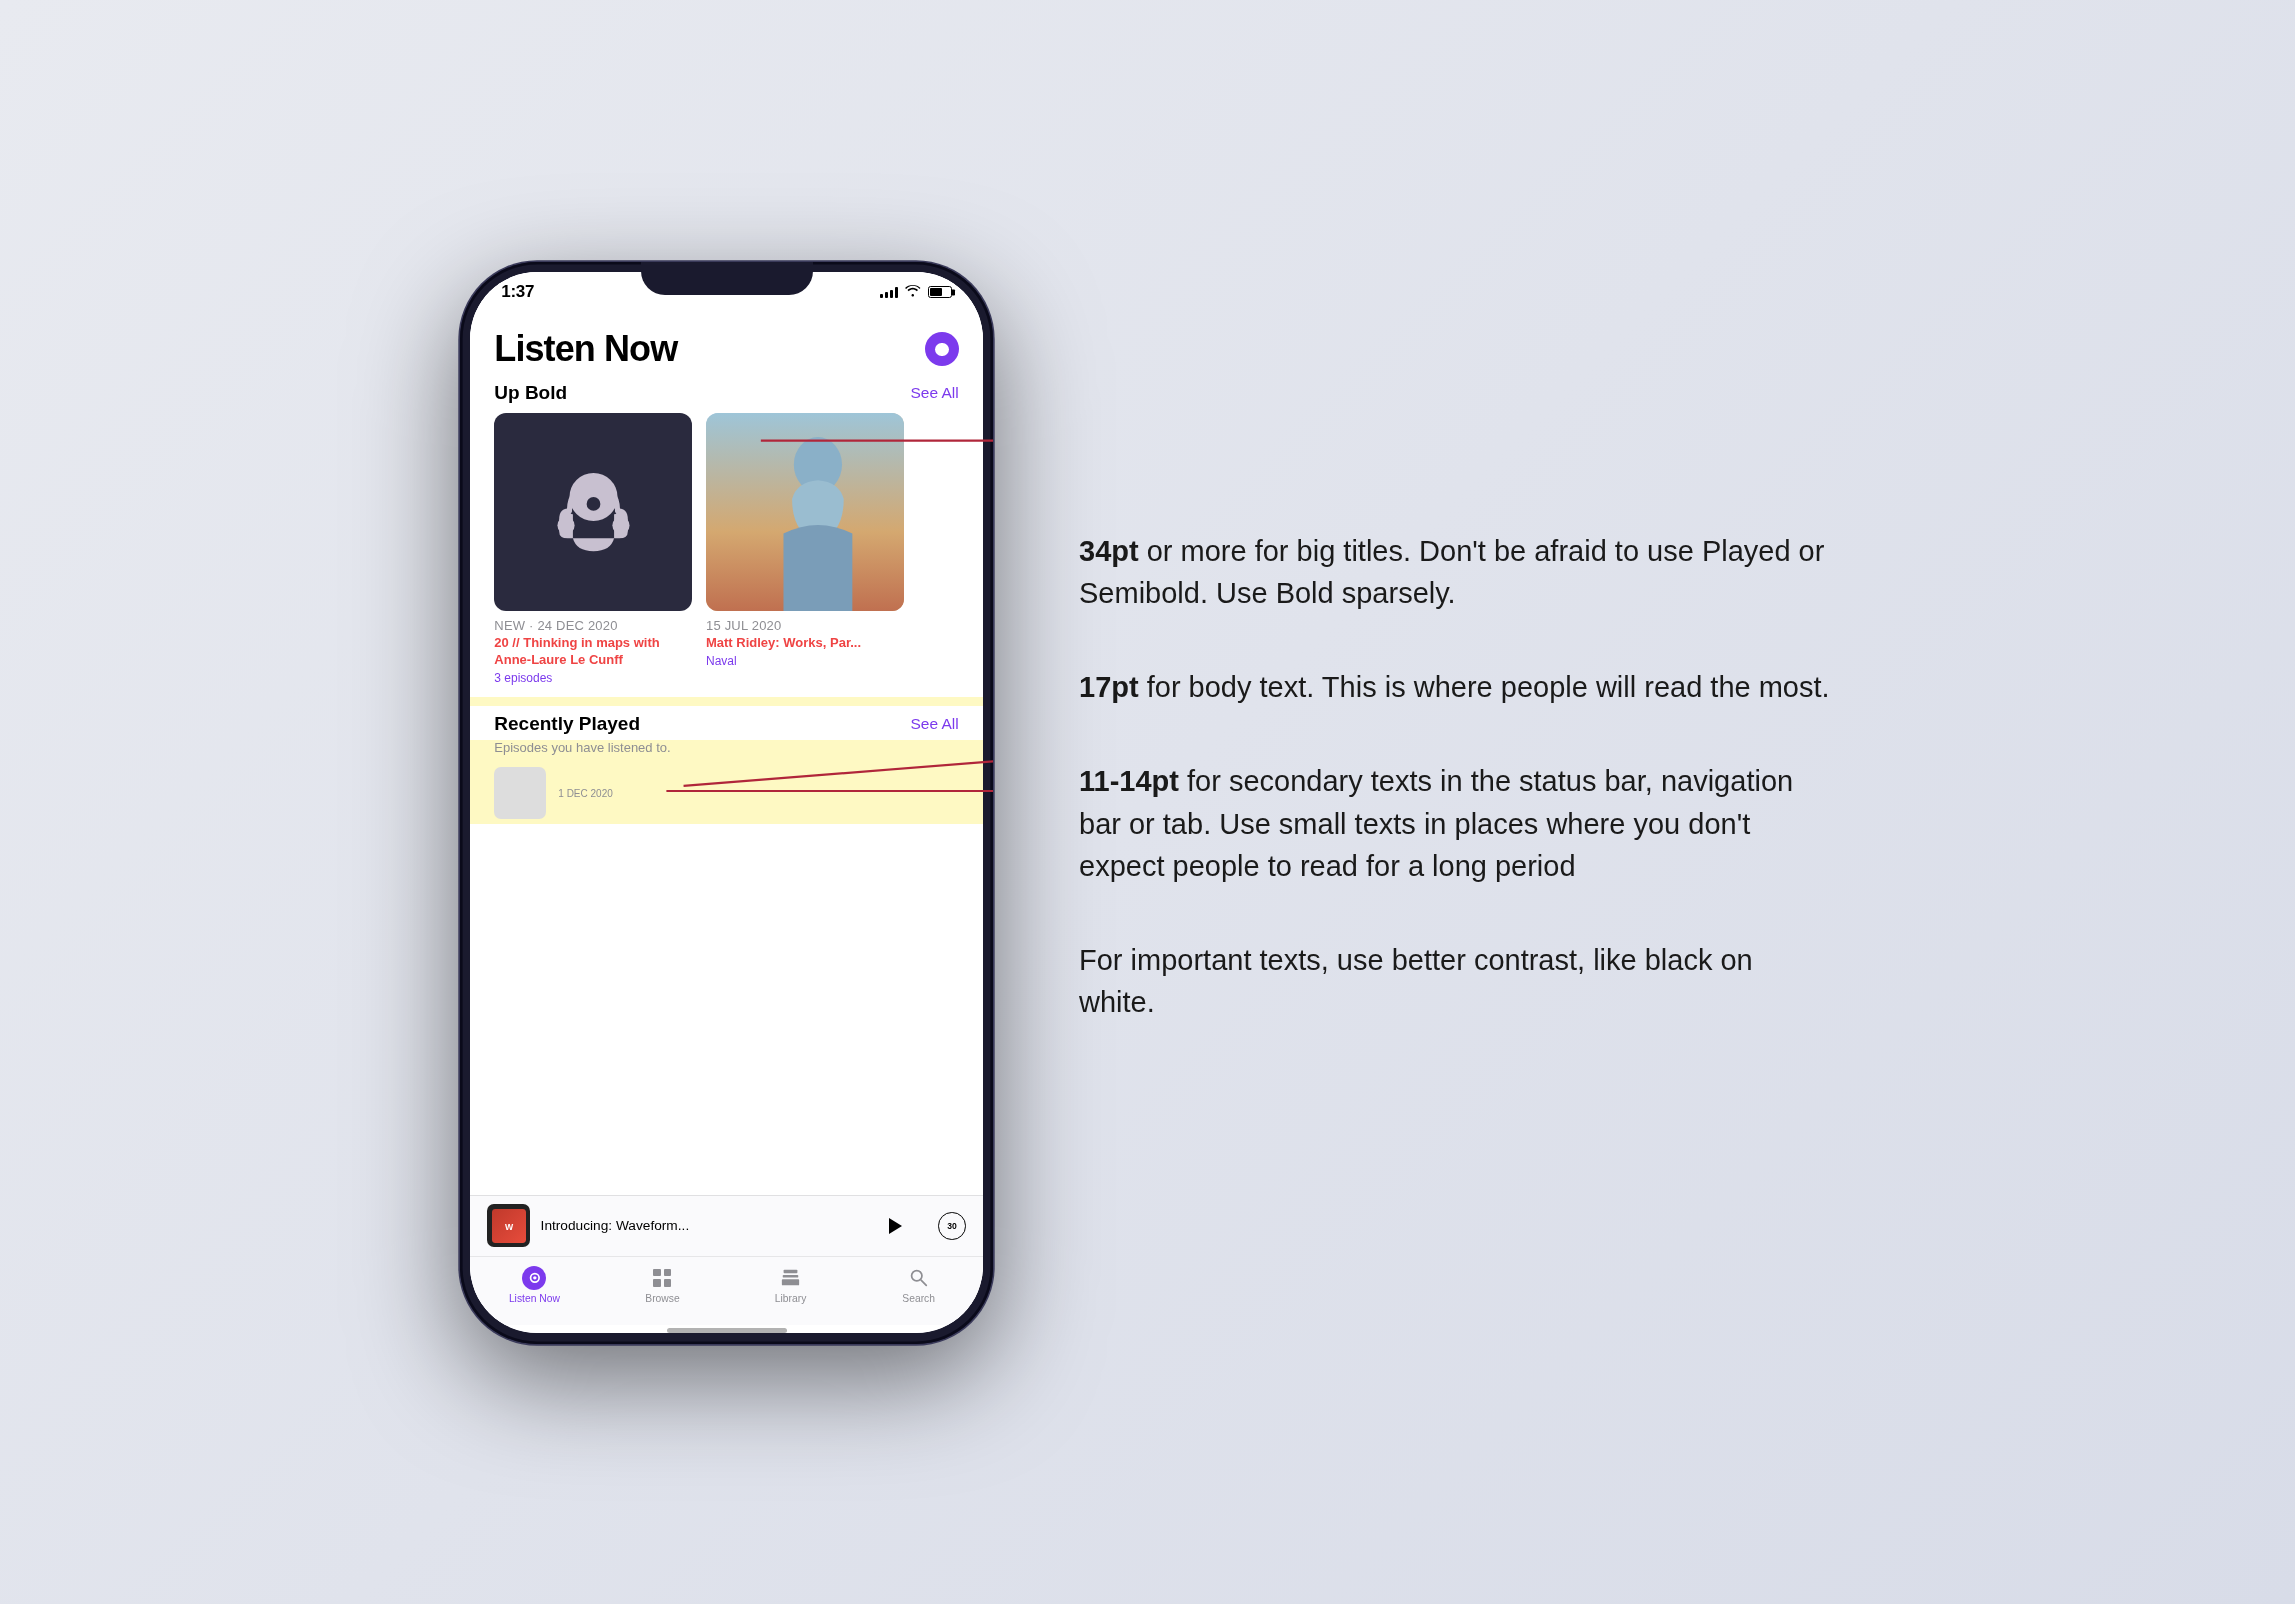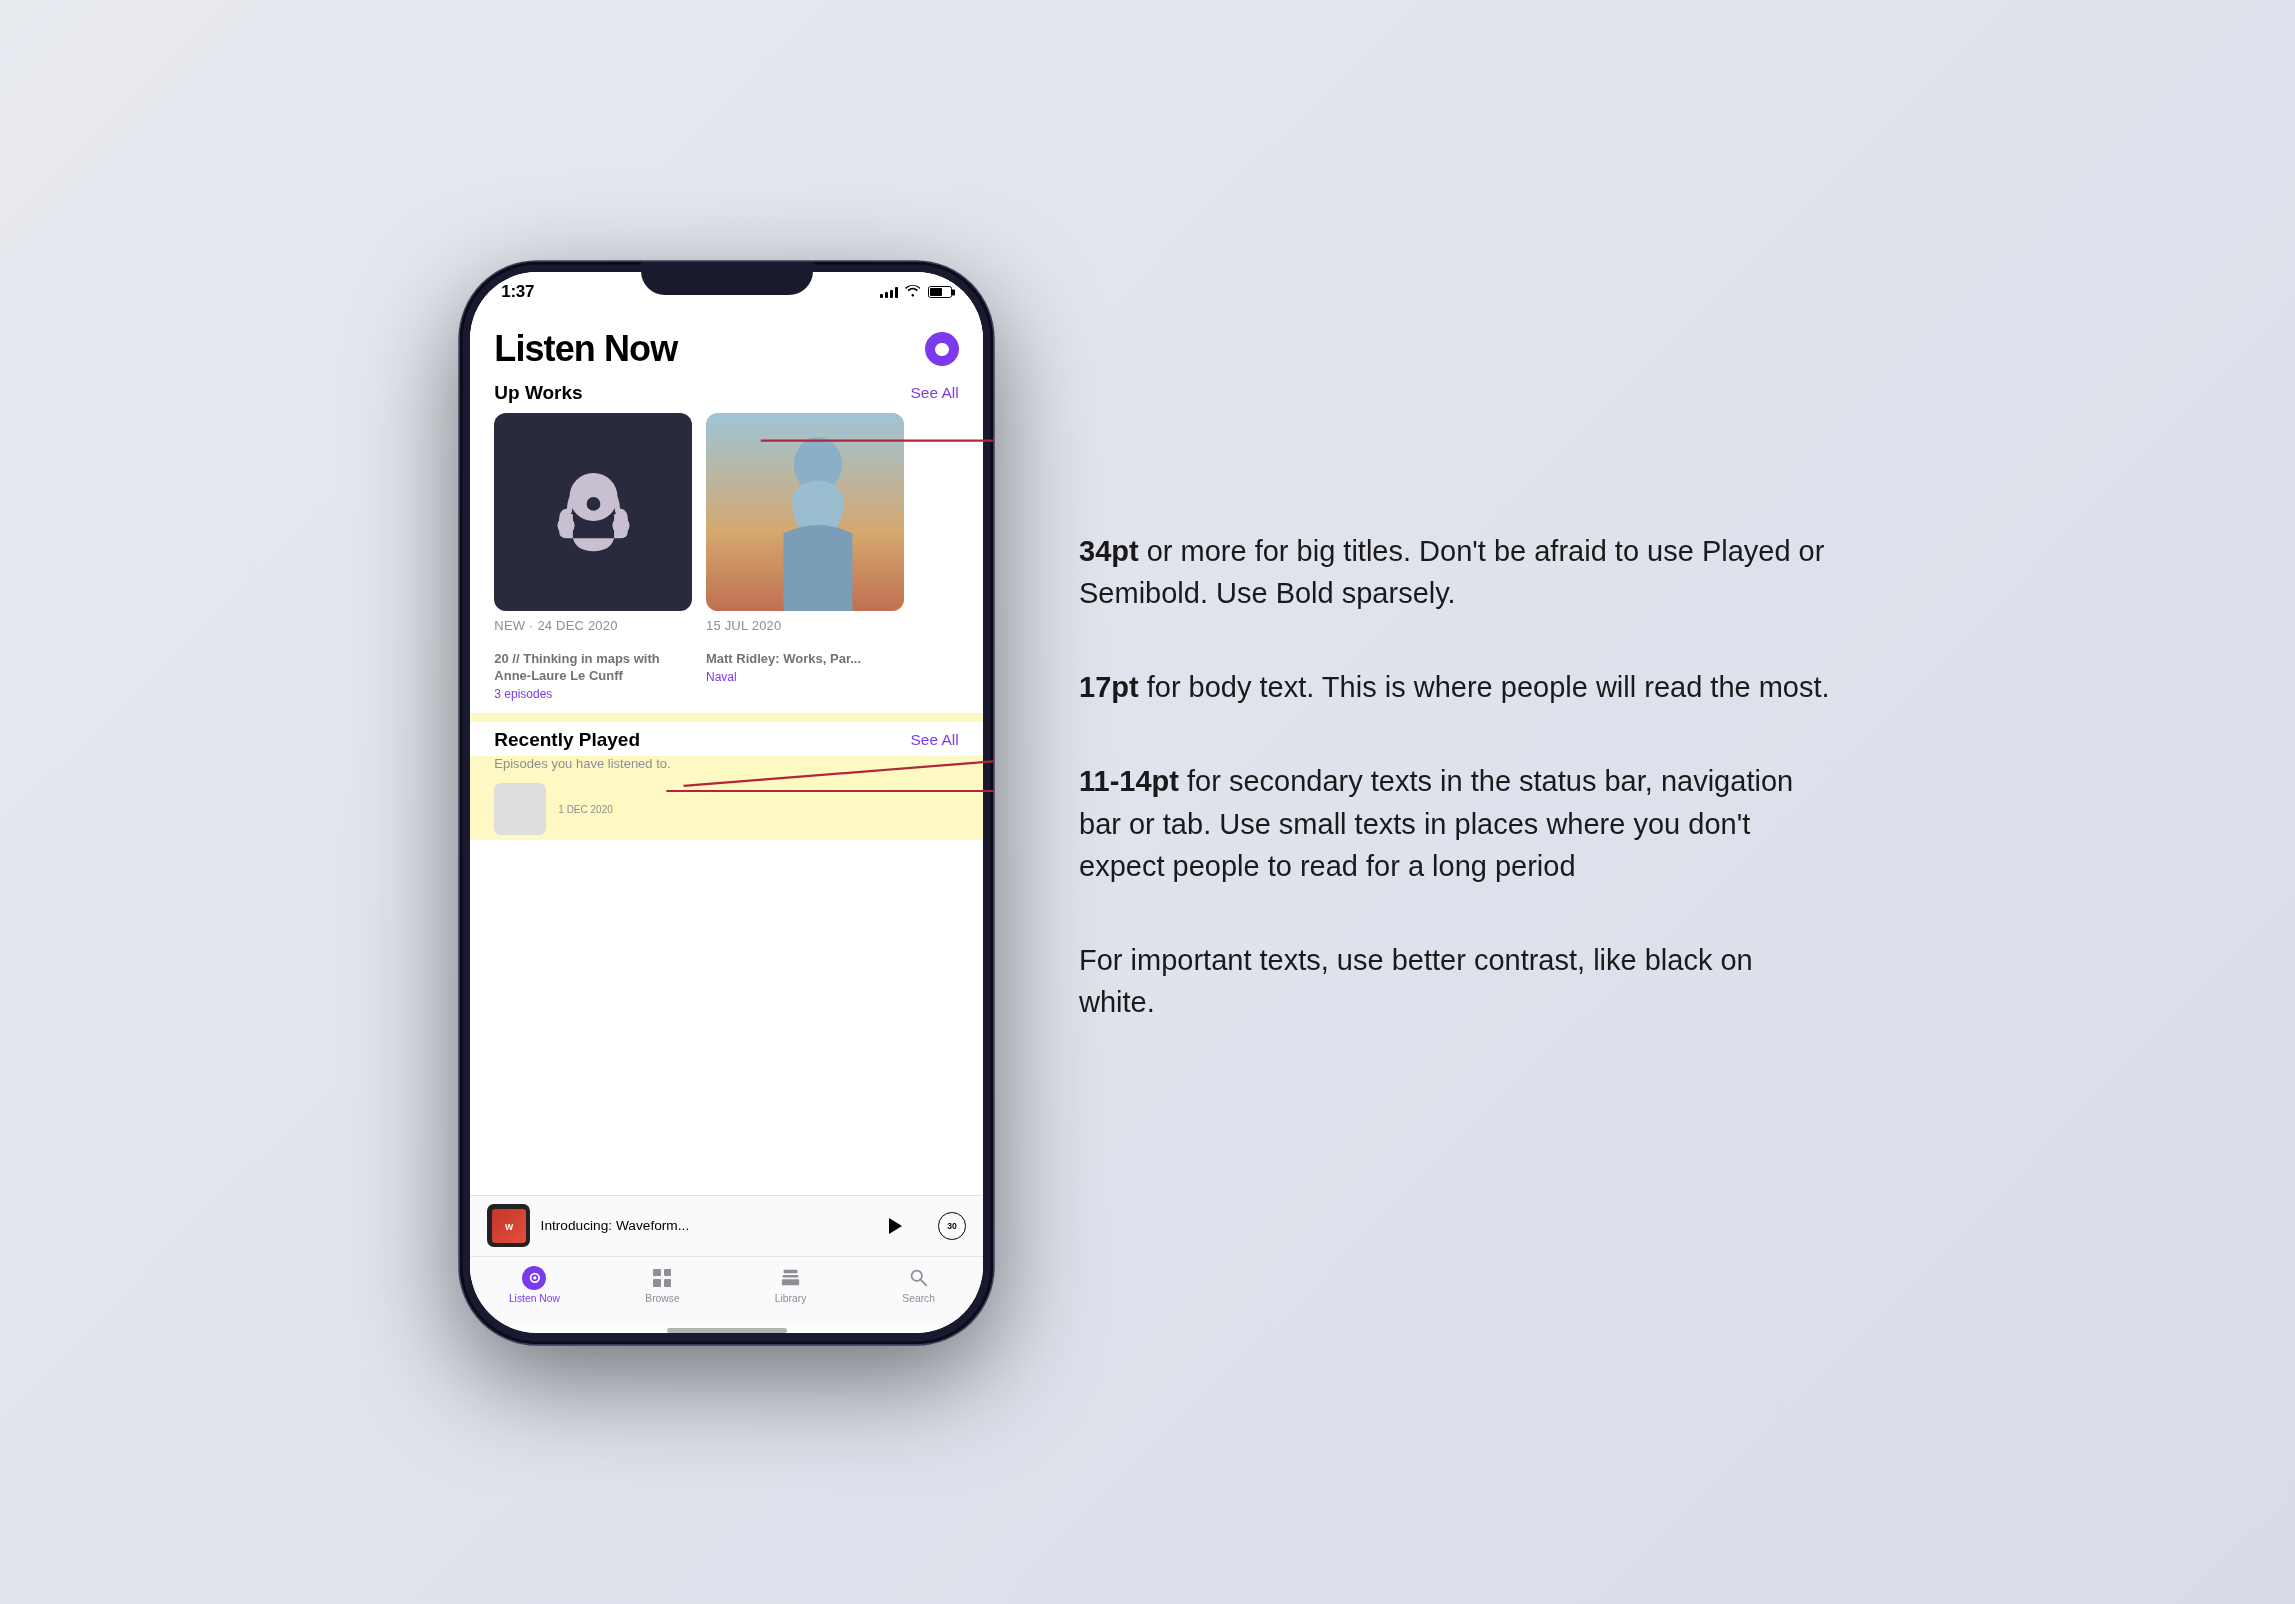--- a/index.html
+++ b/index.html
@@ -256,23 +256,23 @@
       font-size: 13px;
       color: #8e8e93;
       font-weight: 400;
       text-transform: uppercase;
       letter-spacing: 0.2px;
     }
 
     .card-title {
       font-size: 13px;
       font-weight: 600;
-      color: #737373;
+      color: #ef4444;
       line-height: 1.3;
-      margin-top: 18px;
+      margin-top: 2px;
     }
 
     .card-subtitle {
       font-size: 12px;
       color: #7c3aed;
       margin-top: 2.6px;
       font-weight: 400;
     }
 
     
@@ -523,21 +523,21 @@
           </div>
 
           <div class="header">
             <span class="listen-now-title">Listen Now</span>
             <div class="header-avatar">
               <div class="header-avatar-inner"></div>
             </div>
           </div>
 
           <div class="section-header">
-            <span class="section-title">Up Works</span>
+            <span class="section-title">Up Bold</span>
             <span class="see-all">See All</span>
           </div>
 
           <div class="cards-row">
 
             <div class="card">
               <div class="card-image card-dark">
                 <svg class="headphone-icon" viewBox="0 0 120 120" fill="none" xmlns="http://www.w3.org/2000/svg">
 
                   <ellipse cx="60" cy="42" rx="28" ry="28" fill="#c8c0d0"></ellipse>

